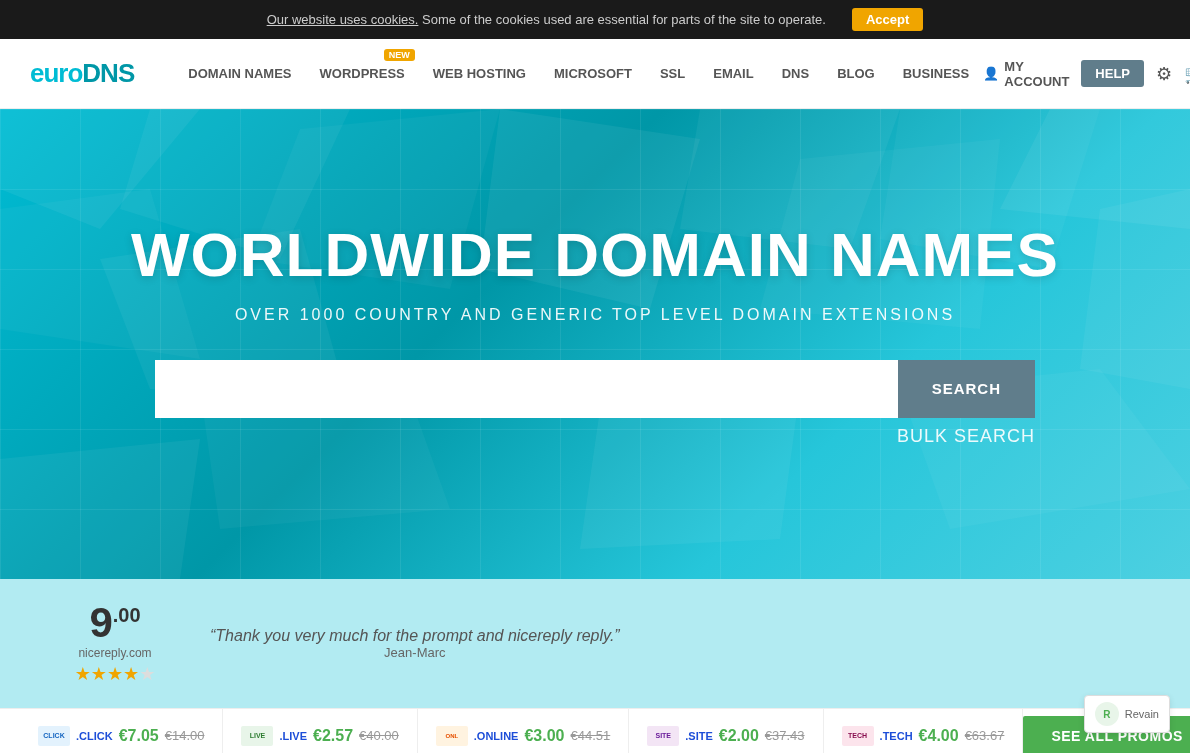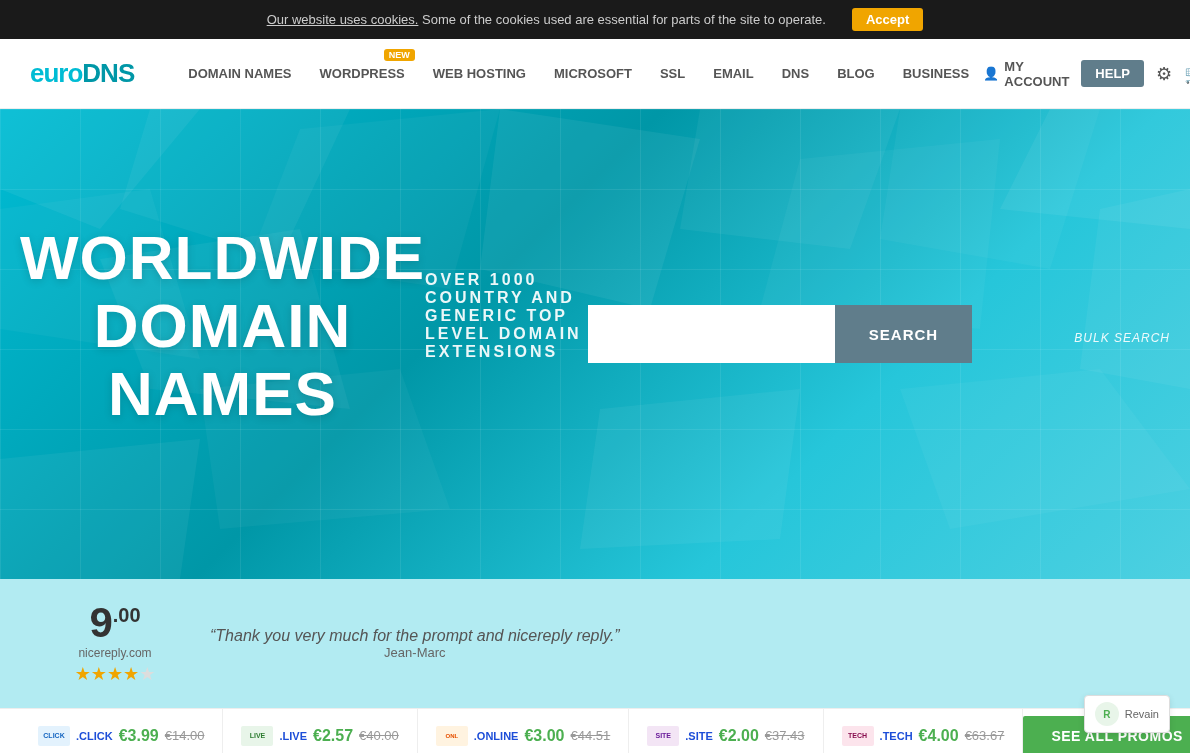--- a/index.html
+++ b/index.html
@@ -109,21 +109,21 @@
       color: #555;
       font-size: 18px;
       cursor: pointer;
     }
 
     
     .hero {
       background: linear-gradient(135deg, #00bcd4 0%, #0097a7 40%, #26c6da 70%, #4dd0e1 100%);
       min-height: 470px;
       display: flex;
-      flex-direction: row;
+      flex-direction: column;
       align-items: center;
       justify-content: center;
       padding: 40px 20px 60px;
       position: relative;
       overflow: hidden;
     }
     
     .hero::before {
       content: '';
       position: absolute;
@@ -145,25 +145,25 @@
       margin-bottom: 16px;
       text-shadow: 0 2px 8px rgba(0,0,0,0.15);
     }
     .hero-subtitle {
       color: rgba(255,255,255,0.92);
       font-size: 16px;
       letter-spacing: 3px;
       text-align: left;
       z-index: 1;
       margin-bottom: 36px;
-      font-weight: 700;
+      font-weight: 400;
     }
     .search-bar {
       display: flex;
-      width: 784px;
+      width: 880px;
       max-width: 95vw;
       z-index: 1;
     }
     .search-input {
       flex: 1;
       padding: 0 20px;
       height: 58px;
       font-size: 16px;
       border: none;
       outline: none;
@@ -175,31 +175,30 @@
       border: none;
       padding: 0 34px;
       font-size: 15px;
       font-weight: bold;
       letter-spacing: 1px;
       cursor: pointer;
       text-transform: uppercase;
     }
     .bulk-search-link {
       color: rgba(255,255,255,0.9);
-      font-size: 12px;
+      font-size: 18px;
       letter-spacing: 1px;
       text-align: right;
       width: 880px;
       max-width: 95vw;
       z-index: 1;
       margin-top: 8px;
       cursor: pointer;
       text-decoration: none;
       text-transform: uppercase;
-      font-style: italic;
     }
 
     
     .rating-section {
       background: #b2ebf2;
       display: flex;
       align-items: center;
       padding: 23px 60px;
       min-height: 90px;
       gap: 40px;
@@ -417,21 +416,21 @@
     <div class="rating-quote">“Thank you very much for the prompt and nicereply reply.”</div>
     <div class="rating-author" style="text-align:center">Jean-Marc</div>
   </div>
 </div>
 
 <div class="promo-bar">
 
   <div class="promo-item">
     <div class="promo-icon" style="background:#e3f2fd; color:#1565c0; font-size:7px;">CLICK</div>
     <span class="promo-ext">.CLICK</span>
-    <span class="promo-price">€3.99</span>
+    <span class="promo-price">€7.05</span>
     <span class="promo-orig">€14.00</span>
   </div>
 
   <div class="promo-item">
     <div class="promo-icon" style="background:#e8f5e9; color:#2e7d32; font-size:7px;">LIVE</div>
     <span class="promo-ext">.LIVE</span>
     <span class="promo-price">€2.57</span>
     <span class="promo-orig">€40.00</span>
   </div>
 

